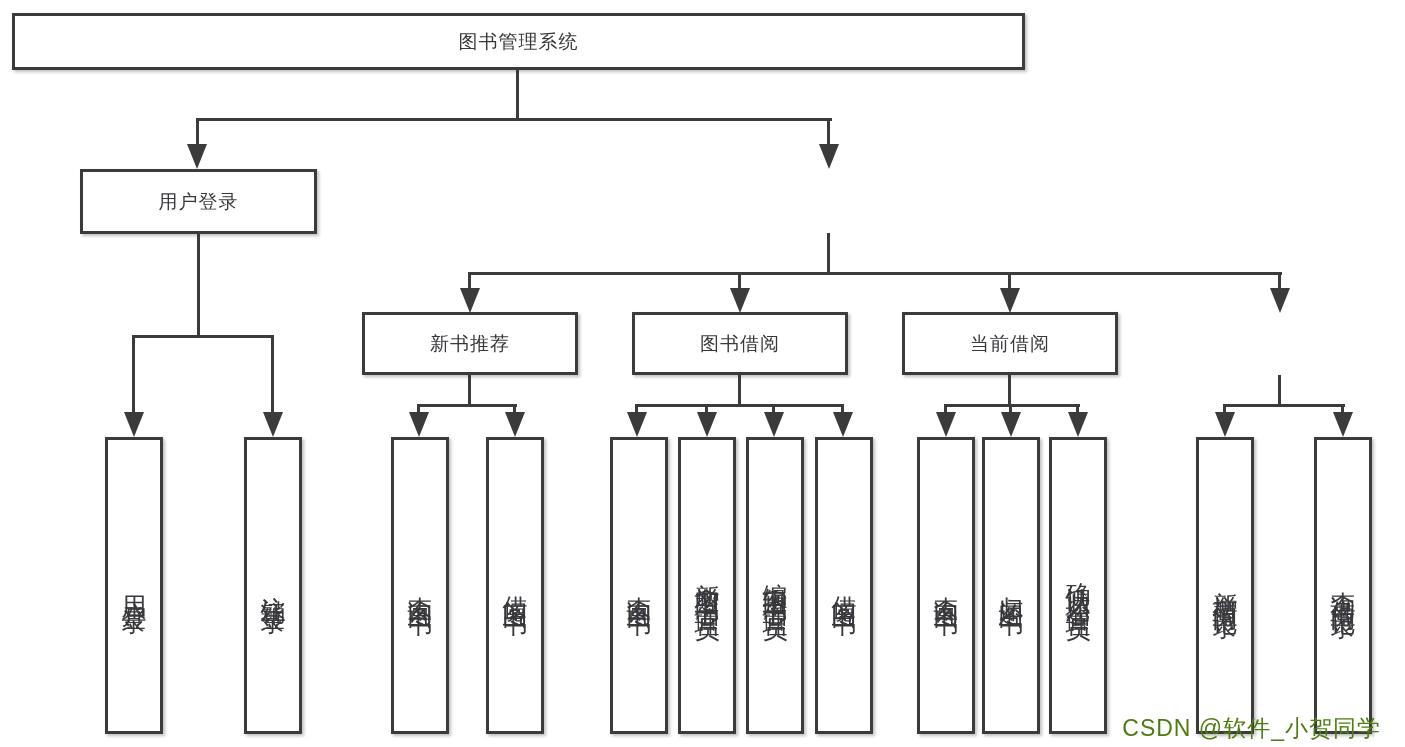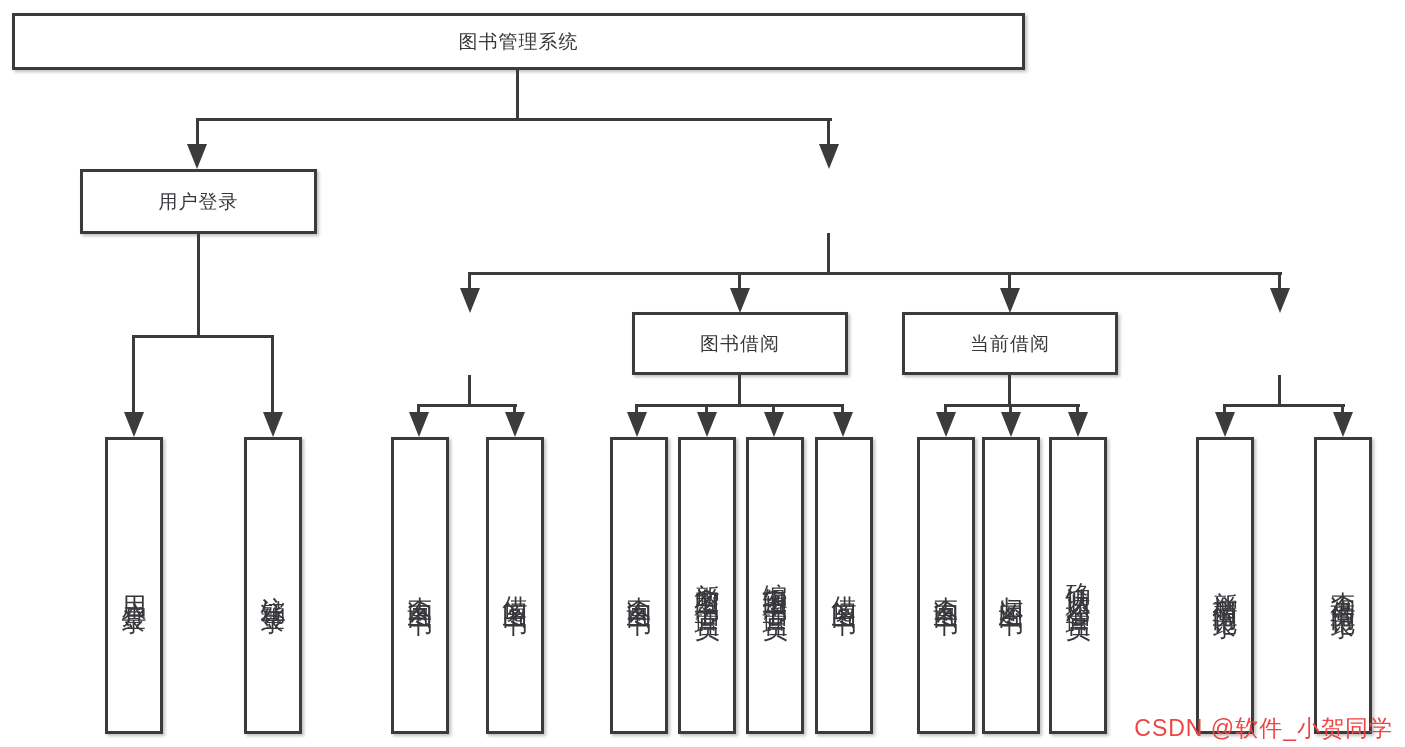--- a/index.html
+++ b/index.html
@@ -27,21 +27,21 @@
   }
   
   .vline{position:absolute;width:3px;background:#3b3b3b;}
   .hline{position:absolute;height:3px;background:#3b3b3b;}
   .arrow{
     position:absolute;width:0;height:0;
     border-left:10px solid transparent;border-right:10px solid transparent;
     border-top:25px solid #3b3b3b;
   }
   .watermark{
-    position:absolute;right:12px;bottom:3px;font-size:23px;color:#ef4444;
+    position:absolute;right:24px;bottom:3px;font-size:23px;color:#4d7c0f;
     letter-spacing:1px;
   }
 </style>
 </head>
 <body>
 
 <div class="canvas">
 
   <div class="node" style="left:12px;top:13px;width:1013px;height:57px">
     <span class="lbl">图书管理系统</span>
@@ -69,20 +69,23 @@
   <div class="hline" style="left:468px;top:272px;width:814px"></div>
   <div class="vline" style="left:468px;top:272px;height:18px"></div>
   <div class="arrow" style="left:460px;top:288px"></div>
   <div class="vline" style="left:738px;top:272px;height:18px"></div>
   <div class="arrow" style="left:730px;top:288px"></div>
   <div class="vline" style="left:1008px;top:272px;height:18px"></div>
   <div class="arrow" style="left:1000px;top:288px"></div>
   <div class="vline" style="left:1278px;top:272px;height:18px"></div>
   <div class="arrow" style="left:1270px;top:288px"></div>
 
+  <div class="node" style="left:362px;top:312px;width:216px;height:63px">
+    <span class="lbl">新书推荐</span>
+  </div>
   <div class="node" style="left:902px;top:312px;width:216px;height:63px">
     <span class="lbl">当前借阅</span>
   </div>
   <div class="node" style="left:632px;top:312px;width:216px;height:63px">
     <span class="lbl">图书借阅</span>
   </div>
 
   <div class="vline" style="left:468px;top:375px;height:31px"></div>
   <div class="vline" style="left:738px;top:375px;height:31px"></div>
   <div class="vline" style="left:1008px;top:375px;height:31px"></div>

